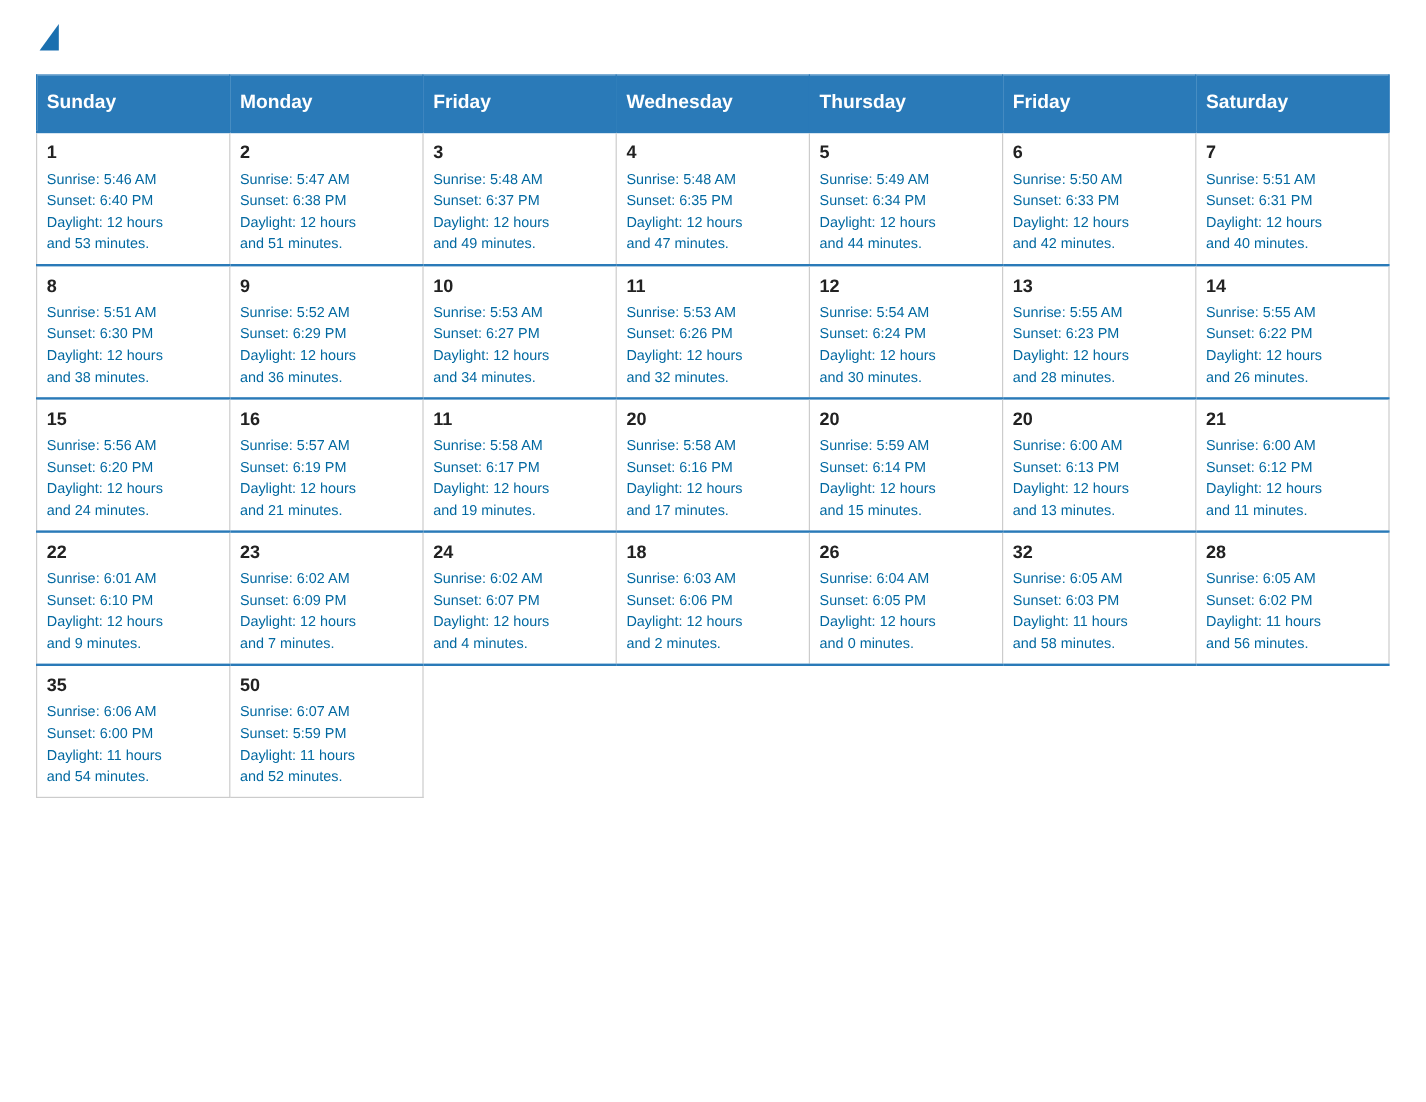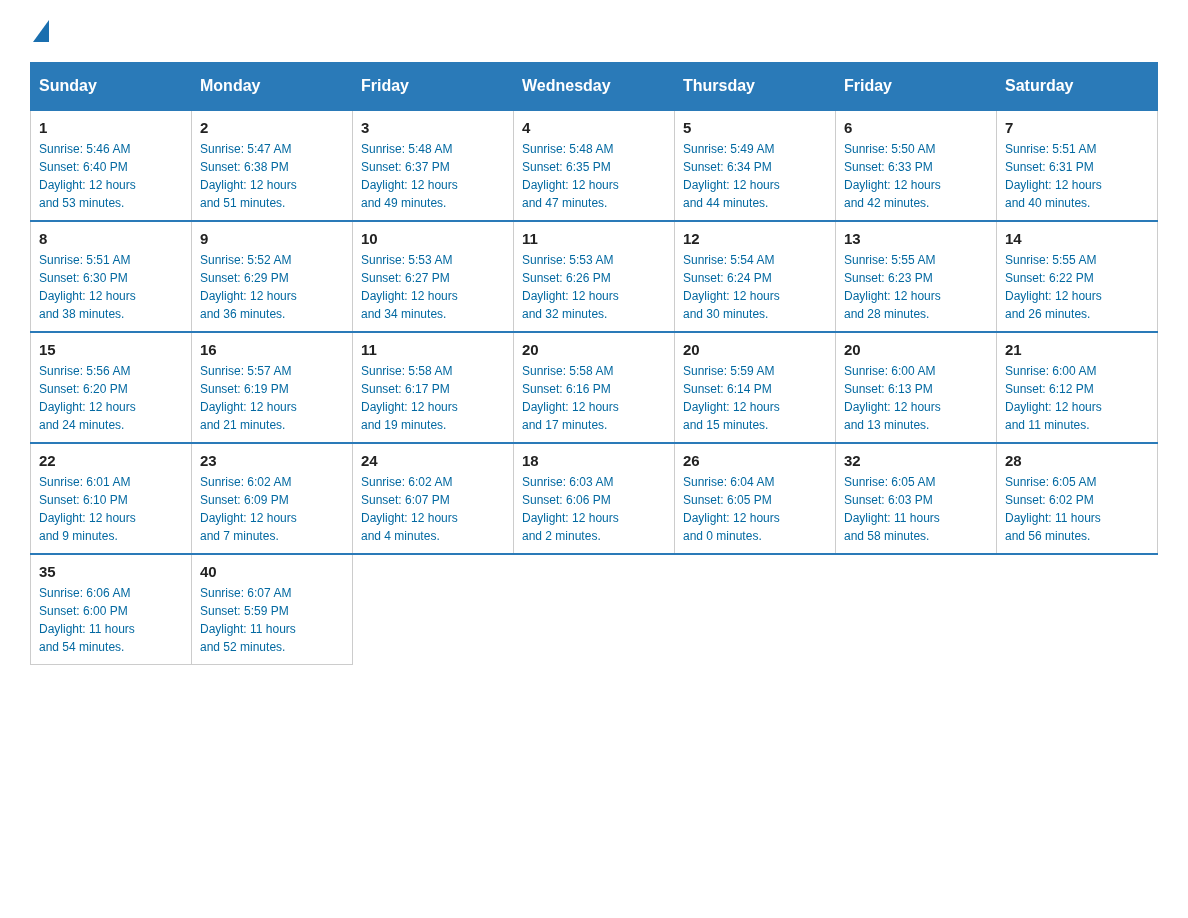--- a/index.html
+++ b/index.html
@@ -356,21 +356,21 @@
       <tr>
         <td>
           <div class="day-number">35</div>
           <div class="day-info">
             Sunrise: 6:06 AM<br>
             Sunset: 6:00 PM<br>
             Daylight: 11 hours<br>and 54 minutes.
           </div>
         </td>
         <td>
-          <div class="day-number">40</div>
+          <div class="day-number">50</div>
           <div class="day-info">
             Sunrise: 6:07 AM<br>
             Sunset: 5:59 PM<br>
             Daylight: 11 hours<br>and 52 minutes.
           </div>
         </td>
         <td style="border-top: 2px solid rgb(42, 122, 184); border-right: none; border-bottom: none; border-left: none; border-image: initial;"></td>
         <td style="border-top: 2px solid rgb(42, 122, 184); border-right: none; border-bottom: none; border-left: none; border-image: initial;"></td>
         <td style="border-top: 2px solid rgb(42, 122, 184); border-right: none; border-bottom: none; border-left: none; border-image: initial;"></td>
         <td style="border-top: 2px solid rgb(42, 122, 184); border-right: none; border-bottom: none; border-left: none; border-image: initial;"></td>

